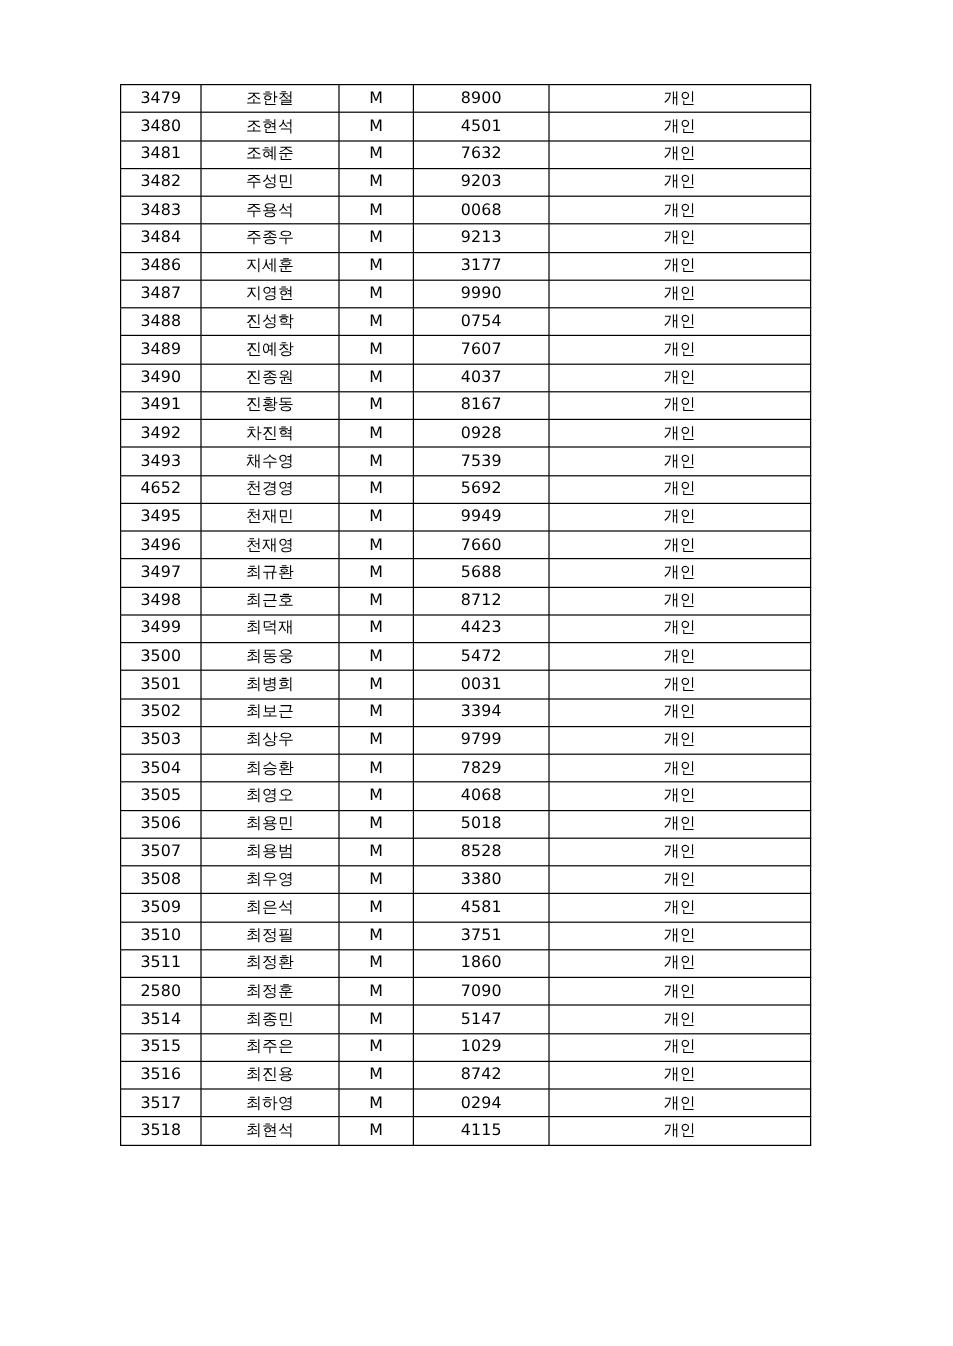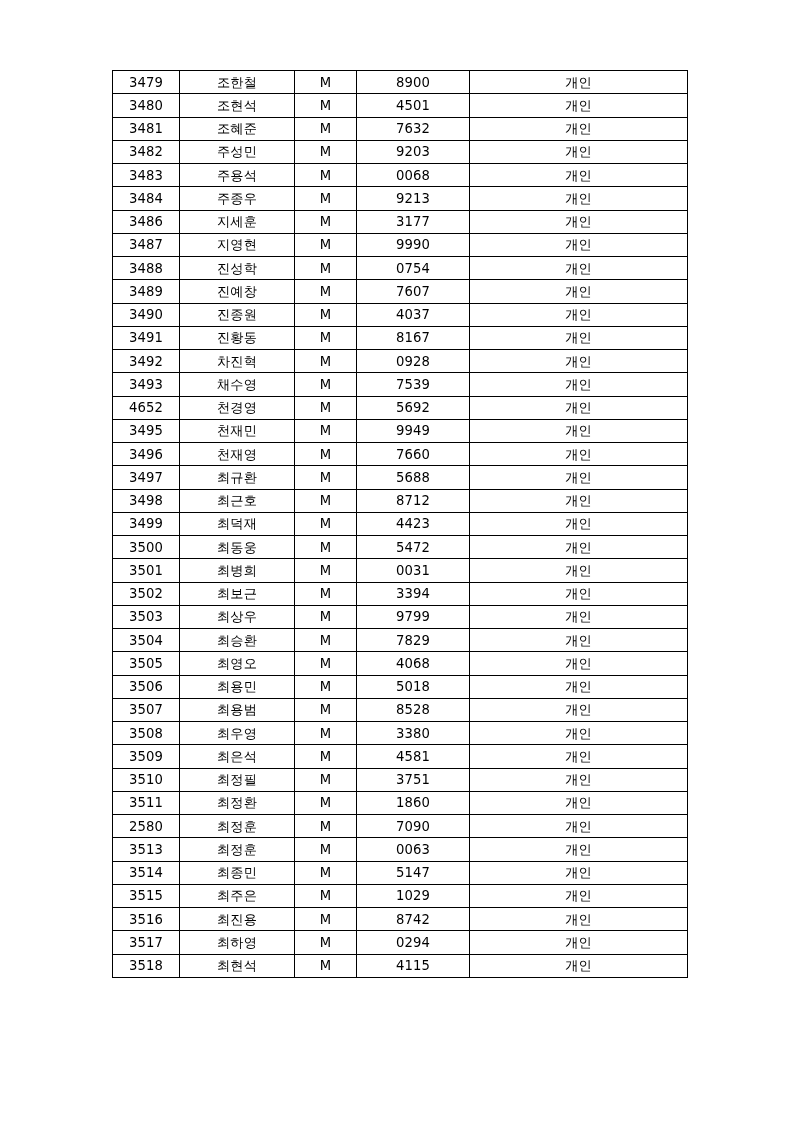--- a/index.html
+++ b/index.html
@@ -19,21 +19,21 @@
     position: absolute;
     left: 0;
     top: 0;
     width: 794px;
     height: 1122px;
     background: #ffffff;
     overflow: hidden;
   }
   #table-wrap {
     position: absolute;
-    left: 68px;
+    left: 56px;
     top: 70px;
     width: 575px;
     padding-left: 44px;
   }
   table.data-table {
     border-collapse: collapse;
     width: 575px;
     table-layout: fixed;
     border: 1.6px solid #000000;
   }
@@ -301,27 +301,20 @@
             <td class="cell-type">개인</td>
           </tr>
           <tr>
             <td class="cell-id">2580</td>
             <td class="cell-name">최정훈</td>
             <td class="cell-sex">M</td>
             <td class="cell-num">7090</td>
             <td class="cell-type">개인</td>
           </tr>
           <tr>
-            <td class="cell-id">3513</td>
-            <td class="cell-name">최정훈</td>
-            <td class="cell-sex">M</td>
-            <td class="cell-num">0063</td>
-            <td class="cell-type">개인</td>
-          </tr>
-          <tr>
             <td class="cell-id">3514</td>
             <td class="cell-name">최종민</td>
             <td class="cell-sex">M</td>
             <td class="cell-num">5147</td>
             <td class="cell-type">개인</td>
           </tr>
           <tr>
             <td class="cell-id">3515</td>
             <td class="cell-name">최주은</td>
             <td class="cell-sex">M</td>

